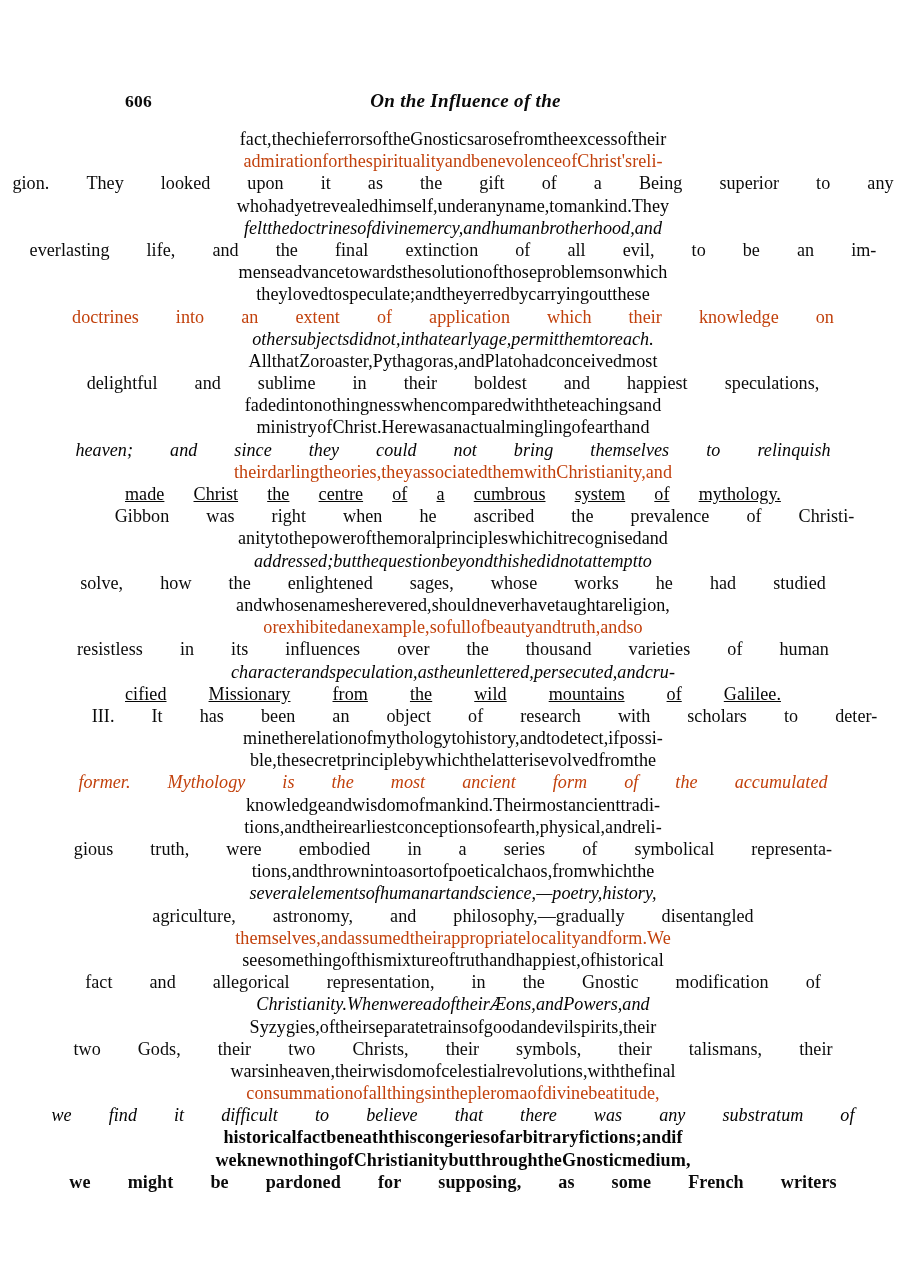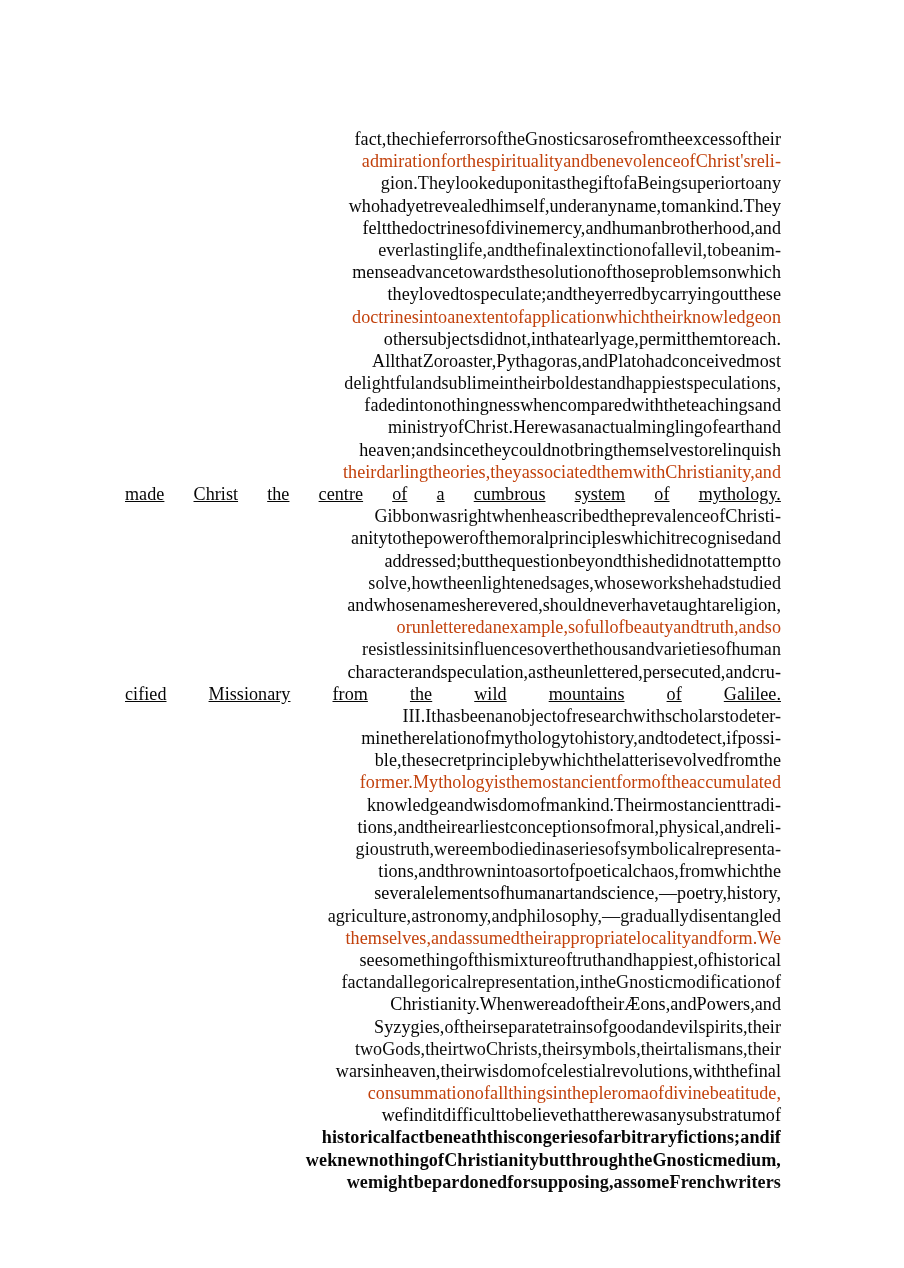--- a/index.html
+++ b/index.html
@@ -71,53 +71,57 @@
     height: 22.2px;
     line-height: 22.2px;
     font-size: 18.1px;
     white-space: pre;
     color: #060606;
     letter-spacing: 0.05px;
     overflow: visible;
   }
   
   .tline.just {
-    justify-content: flex-end;
+    justify-content: center;
   }
   
   .tline.last {
     justify-content: space-between;
     text-decoration: underline;
   }
   .tline.last .w + .w { margin-left: 0.30em; }
 
   .w {
     display: inline-block;
   }
 
   
   .indent {
     display: inline-block;
     width: 26px;
     flex: 0 0 26px;
   }
 
   
-  .tline:nth-child(3n)   { color: #0b0b0b; }
-  .tline:nth-child(5n)   { color: #030303; }
+  .tline:nth-child(3n)   { color: #0b0b0b; gap: 37px; }
+  .tline:nth-child(5n)   { color: #030303; font-style: italic; }
   .tline:nth-child(7n+2) { color: #c2410c; }
 
   
   .heavy { font-weight: bold; letter-spacing: 0.1px; }
 </style>
 </head>
 <body>
 
 <div id="page">
 
+  <div id="header">
+    <div id="folio">606</div>
+    <div id="runhead">On the Influence of the</div>
+  </div>
 
   <div id="body-text">
       <div class="tline just"><span class="w">fact,</span><span class="w">the</span><span class="w">chief</span><span class="w">errors</span><span class="w">of</span><span class="w">the</span><span class="w">Gnostics</span><span class="w">arose</span><span class="w">from</span><span class="w">the</span><span class="w">excess</span><span class="w">of</span><span class="w">their</span></div>
       <div class="tline just"><span class="w">admiration</span><span class="w">for</span><span class="w">the</span><span class="w">spirituality</span><span class="w">and</span><span class="w">benevolence</span><span class="w">of</span><span class="w">Christ's</span><span class="w">reli-</span></div>
       <div class="tline just"><span class="w">gion.</span><span class="w">They</span><span class="w">looked</span><span class="w">upon</span><span class="w">it</span><span class="w">as</span><span class="w">the</span><span class="w">gift</span><span class="w">of</span><span class="w">a</span><span class="w">Being</span><span class="w">superior</span><span class="w">to</span><span class="w">any</span></div>
       <div class="tline just"><span class="w">who</span><span class="w">had</span><span class="w">yet</span><span class="w">revealed</span><span class="w">himself,</span><span class="w">under</span><span class="w">any</span><span class="w">name,</span><span class="w">to</span><span class="w">mankind.</span><span class="w">They</span></div>
       <div class="tline just"><span class="w">felt</span><span class="w">the</span><span class="w">doctrines</span><span class="w">of</span><span class="w">divine</span><span class="w">mercy,</span><span class="w">and</span><span class="w">human</span><span class="w">brotherhood,</span><span class="w">and</span></div>
       <div class="tline just"><span class="w">everlasting</span><span class="w">life,</span><span class="w">and</span><span class="w">the</span><span class="w">final</span><span class="w">extinction</span><span class="w">of</span><span class="w">all</span><span class="w">evil,</span><span class="w">to</span><span class="w">be</span><span class="w">an</span><span class="w">im-</span></div>
       <div class="tline just"><span class="w">mense</span><span class="w">advance</span><span class="w">towards</span><span class="w">the</span><span class="w">solution</span><span class="w">of</span><span class="w">those</span><span class="w">problems</span><span class="w">on</span><span class="w">which</span></div>
       <div class="tline just"><span class="w">they</span><span class="w">loved</span><span class="w">to</span><span class="w">speculate;</span><span class="w">and</span><span class="w">they</span><span class="w">erred</span><span class="w">by</span><span class="w">carrying</span><span class="w">out</span><span class="w">these</span></div>
@@ -128,30 +132,30 @@
       <div class="tline just"><span class="w">faded</span><span class="w">into</span><span class="w">nothingness</span><span class="w">when</span><span class="w">compared</span><span class="w">with</span><span class="w">the</span><span class="w">teachings</span><span class="w">and</span></div>
       <div class="tline just"><span class="w">ministry</span><span class="w">of</span><span class="w">Christ.</span><span class="w">Here</span><span class="w">was</span><span class="w">an</span><span class="w">actual</span><span class="w">mingling</span><span class="w">of</span><span class="w">earth</span><span class="w">and</span></div>
       <div class="tline just"><span class="w">heaven;</span><span class="w">and</span><span class="w">since</span><span class="w">they</span><span class="w">could</span><span class="w">not</span><span class="w">bring</span><span class="w">themselves</span><span class="w">to</span><span class="w">relinquish</span></div>
       <div class="tline just"><span class="w">their</span><span class="w">darling</span><span class="w">theories,</span><span class="w">they</span><span class="w">associated</span><span class="w">them</span><span class="w">with</span><span class="w">Christianity,</span><span class="w">and</span></div>
       <div class="tline last"><span class="w">made</span><span class="w">Christ</span><span class="w">the</span><span class="w">centre</span><span class="w">of</span><span class="w">a</span><span class="w">cumbrous</span><span class="w">system</span><span class="w">of</span><span class="w">mythology.</span></div>
       <div class="tline just"><span class="indent"></span><span class="w">Gibbon</span><span class="w">was</span><span class="w">right</span><span class="w">when</span><span class="w">he</span><span class="w">ascribed</span><span class="w">the</span><span class="w">prevalence</span><span class="w">of</span><span class="w">Christi-</span></div>
       <div class="tline just"><span class="w">anity</span><span class="w">to</span><span class="w">the</span><span class="w">power</span><span class="w">of</span><span class="w">the</span><span class="w">moral</span><span class="w">principles</span><span class="w">which</span><span class="w">it</span><span class="w">recognised</span><span class="w">and</span></div>
       <div class="tline just"><span class="w">addressed;</span><span class="w">but</span><span class="w">the</span><span class="w">question</span><span class="w">beyond</span><span class="w">this</span><span class="w">he</span><span class="w">did</span><span class="w">not</span><span class="w">attempt</span><span class="w">to</span></div>
       <div class="tline just"><span class="w">solve,</span><span class="w">how</span><span class="w">the</span><span class="w">enlightened</span><span class="w">sages,</span><span class="w">whose</span><span class="w">works</span><span class="w">he</span><span class="w">had</span><span class="w">studied</span></div>
       <div class="tline just"><span class="w">and</span><span class="w">whose</span><span class="w">names</span><span class="w">he</span><span class="w">revered,</span><span class="w">should</span><span class="w">never</span><span class="w">have</span><span class="w">taught</span><span class="w">a</span><span class="w">religion,</span></div>
-      <div class="tline just"><span class="w">or</span><span class="w">unlettered</span><span class="w">an</span><span class="w">example,</span><span class="w">so</span><span class="w">full</span><span class="w">of</span><span class="w">beauty</span><span class="w">and</span><span class="w">truth,</span><span class="w">and</span><span class="w">so</span></div>
+      <div class="tline just"><span class="w">or</span><span class="w">exhibited</span><span class="w">an</span><span class="w">example,</span><span class="w">so</span><span class="w">full</span><span class="w">of</span><span class="w">beauty</span><span class="w">and</span><span class="w">truth,</span><span class="w">and</span><span class="w">so</span></div>
       <div class="tline just"><span class="w">resistless</span><span class="w">in</span><span class="w">its</span><span class="w">influences</span><span class="w">over</span><span class="w">the</span><span class="w">thousand</span><span class="w">varieties</span><span class="w">of</span><span class="w">human</span></div>
       <div class="tline just"><span class="w">character</span><span class="w">and</span><span class="w">speculation,</span><span class="w">as</span><span class="w">the</span><span class="w">unlettered,</span><span class="w">persecuted,</span><span class="w">and</span><span class="w">cru-</span></div>
       <div class="tline last"><span class="w">cified</span><span class="w">Missionary</span><span class="w">from</span><span class="w">the</span><span class="w">wild</span><span class="w">mountains</span><span class="w">of</span><span class="w">Galilee.</span></div>
       <div class="tline just"><span class="indent"></span><span class="w">III.</span><span class="w">It</span><span class="w">has</span><span class="w">been</span><span class="w">an</span><span class="w">object</span><span class="w">of</span><span class="w">research</span><span class="w">with</span><span class="w">scholars</span><span class="w">to</span><span class="w">deter-</span></div>
       <div class="tline just"><span class="w">mine</span><span class="w">the</span><span class="w">relation</span><span class="w">of</span><span class="w">mythology</span><span class="w">to</span><span class="w">history,</span><span class="w">and</span><span class="w">to</span><span class="w">detect,</span><span class="w">if</span><span class="w">possi-</span></div>
       <div class="tline just"><span class="w">ble,</span><span class="w">the</span><span class="w">secret</span><span class="w">principle</span><span class="w">by</span><span class="w">which</span><span class="w">the</span><span class="w">latter</span><span class="w">is</span><span class="w">evolved</span><span class="w">from</span><span class="w">the</span></div>
       <div class="tline just"><span class="w">former.</span><span class="w">Mythology</span><span class="w">is</span><span class="w">the</span><span class="w">most</span><span class="w">ancient</span><span class="w">form</span><span class="w">of</span><span class="w">the</span><span class="w">accumulated</span></div>
       <div class="tline just"><span class="w">knowledge</span><span class="w">and</span><span class="w">wisdom</span><span class="w">of</span><span class="w">mankind.</span><span class="w">Their</span><span class="w">most</span><span class="w">ancient</span><span class="w">tradi-</span></div>
-      <div class="tline just"><span class="w">tions,</span><span class="w">and</span><span class="w">their</span><span class="w">earliest</span><span class="w">conceptions</span><span class="w">of</span><span class="w">moral,</span><span class="w">physical,</span><span class="w">and</span><span class="w">reli-</span></div>
+      <div class="tline just"><span class="w">tions,</span><span class="w">and</span><span class="w">their</span><span class="w">earliest</span><span class="w">conceptions</span><span class="w">of</span><span class="w">earth,</span><span class="w">physical,</span><span class="w">and</span><span class="w">reli-</span></div>
       <div class="tline just"><span class="w">gious</span><span class="w">truth,</span><span class="w">were</span><span class="w">embodied</span><span class="w">in</span><span class="w">a</span><span class="w">series</span><span class="w">of</span><span class="w">symbolical</span><span class="w">representa-</span></div>
       <div class="tline just"><span class="w">tions,</span><span class="w">and</span><span class="w">thrown</span><span class="w">into</span><span class="w">a</span><span class="w">sort</span><span class="w">of</span><span class="w">poetical</span><span class="w">chaos,</span><span class="w">from</span><span class="w">which</span><span class="w">the</span></div>
       <div class="tline just"><span class="w">several</span><span class="w">elements</span><span class="w">of</span><span class="w">human</span><span class="w">art</span><span class="w">and</span><span class="w">science,—poetry,</span><span class="w">history,</span></div>
       <div class="tline just"><span class="w">agriculture,</span><span class="w">astronomy,</span><span class="w">and</span><span class="w">philosophy,—gradually</span><span class="w">disentangled</span></div>
       <div class="tline just"><span class="w">themselves,</span><span class="w">and</span><span class="w">assumed</span><span class="w">their</span><span class="w">appropriate</span><span class="w">locality</span><span class="w">and</span><span class="w">form.</span><span class="w">We</span></div>
       <div class="tline just"><span class="w">see</span><span class="w">something</span><span class="w">of</span><span class="w">this</span><span class="w">mixture</span><span class="w">of</span><span class="w">truth</span><span class="w">and</span><span class="w">happiest,</span><span class="w">of</span><span class="w">historical</span></div>
       <div class="tline just"><span class="w">fact</span><span class="w">and</span><span class="w">allegorical</span><span class="w">representation,</span><span class="w">in</span><span class="w">the</span><span class="w">Gnostic</span><span class="w">modification</span><span class="w">of</span></div>
       <div class="tline just"><span class="w">Christianity.</span><span class="w">When</span><span class="w">we</span><span class="w">read</span><span class="w">of</span><span class="w">their</span><span class="w">Æons,</span><span class="w">and</span><span class="w">Powers,</span><span class="w">and</span></div>
       <div class="tline just"><span class="w">Syzygies,</span><span class="w">of</span><span class="w">their</span><span class="w">separate</span><span class="w">trains</span><span class="w">of</span><span class="w">good</span><span class="w">and</span><span class="w">evil</span><span class="w">spirits,</span><span class="w">their</span></div>
       <div class="tline just"><span class="w">two</span><span class="w">Gods,</span><span class="w">their</span><span class="w">two</span><span class="w">Christs,</span><span class="w">their</span><span class="w">symbols,</span><span class="w">their</span><span class="w">talismans,</span><span class="w">their</span></div>

